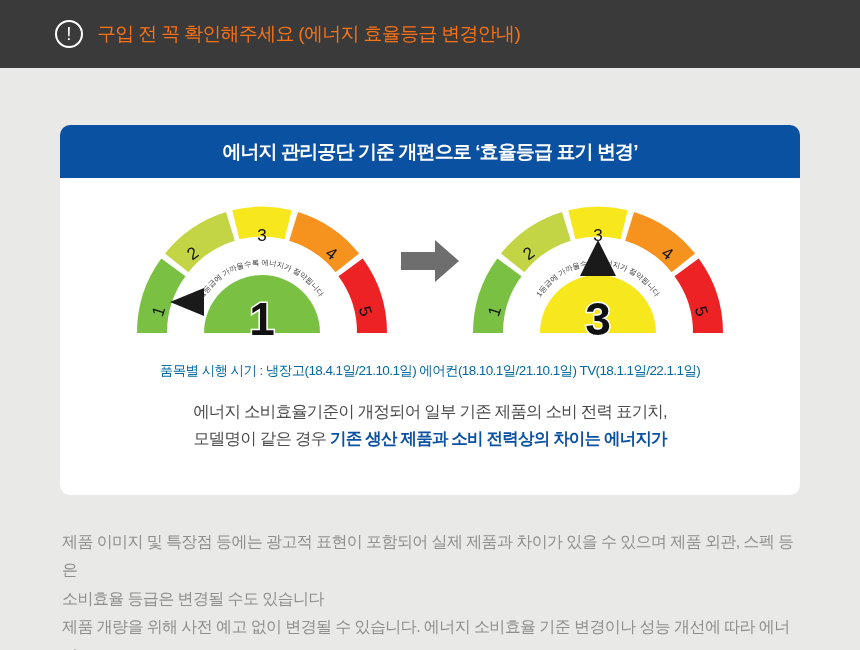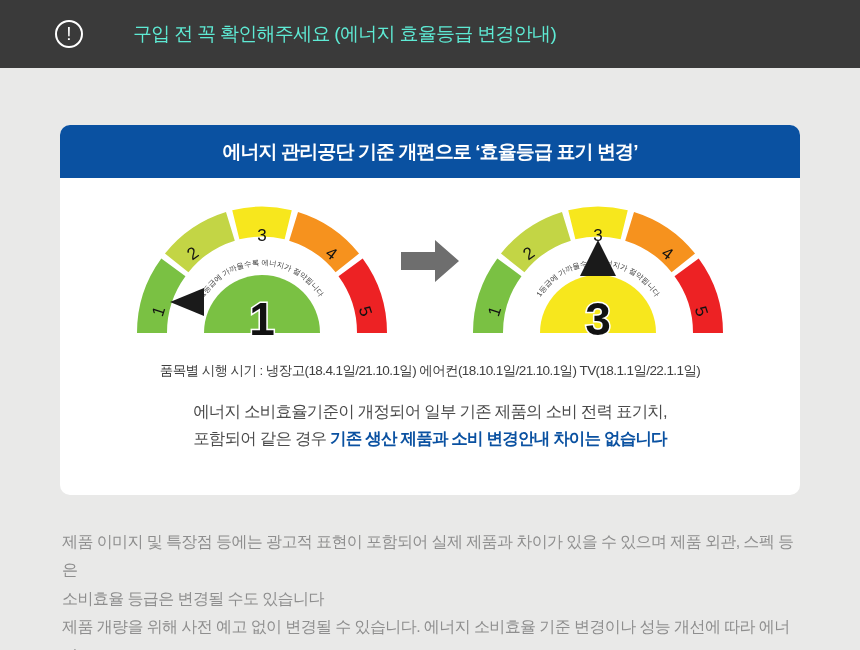--- a/index.html
+++ b/index.html
@@ -30,25 +30,24 @@
     border-radius:50%;
     display:flex; align-items:center; justify-content:center;
     flex:0 0 auto;
     margin-right:14px;
   }
   #header .warn-icon span {
     color:#ffffff; font-size:19px; line-height:1;
     font-weight:400; position:relative; top:-1px;
   }
   #header .hdr-text {
-    color:#5eead4;
+    color:#f97316;
     font-size:19px;
     letter-spacing:-0.7px;
     white-space:nowrap;
-    margin-left:36px;
   }
 
   
   #card {
     position:absolute; left:60px; top:125px;
     width:740px; height:370px;
     background:#ffffff;
     border-radius:10px;
     overflow:hidden;
   }
@@ -94,21 +93,21 @@
   }
   #arrow-mid {
     width:76px; height:150px;
     display:flex; align-items:center; justify-content:center;
     padding-bottom:20px;
   }
 
   
   #date-line {
     text-align:center;
-    color:#404040;
+    color:#0369a1;
     font-size:13.5px;
     letter-spacing:-0.6px;
     margin-top:6px;
     white-space:nowrap;
   }
 
   
   #body-para {
     text-align:center;
     margin-top:18px;
@@ -221,21 +220,21 @@
         </svg>
         <div class="gauge-center-num">3</div>
       </div>
 
     </div>
 
     <div id="date-line">품목별 시행 시기 : 냉장고(18.4.1일/21.10.1일) 에어컨(18.10.1일/21.10.1일) TV(18.1.1일/22.1.1일)</div>
 
     <div id="body-para">
       <div>에너지 소비효율기준이 개정되어 일부 기존 제품의 소비 전력 표기치,</div>
-      <div><span>포함되어 같은 경우 </span><span class="blue">기존 생산 제품과 소비 변경안내 차이는 없습니다</span></div>
+      <div><span>모델명이 같은 경우 </span><span class="blue">기존 생산 제품과 소비 전력상의 차이는 에너지가</span></div>
     </div>
 
   </div>
 
   <div id="disclaimer">
     <div>제품 이미지 및 특장점 등에는 광고적 표현이 포함되어 실제 제품과 차이가 있을 수 있으며 제품 외관, 스펙 등은</div>
     <div>소비효율 등급은 변경될 수도 있습니다</div>
     <div>제품 개량을 위해 사전 예고 없이 변경될 수 있습니다.  에너지 소비효율 기준 변경이나 성능 개선에 따라 에너지</div>
   </div>
 

